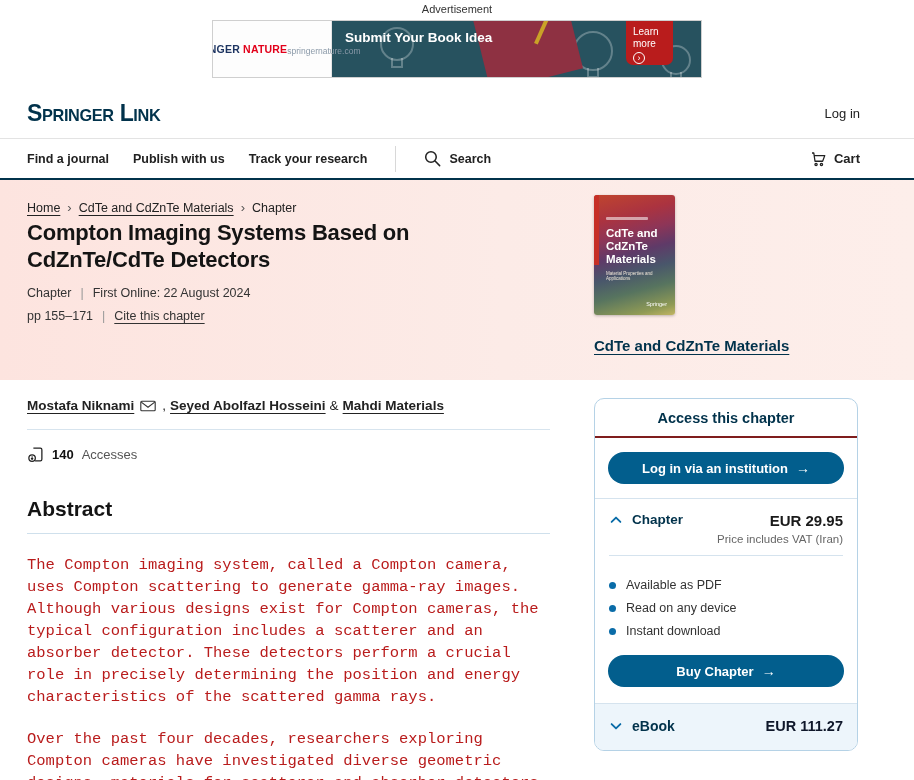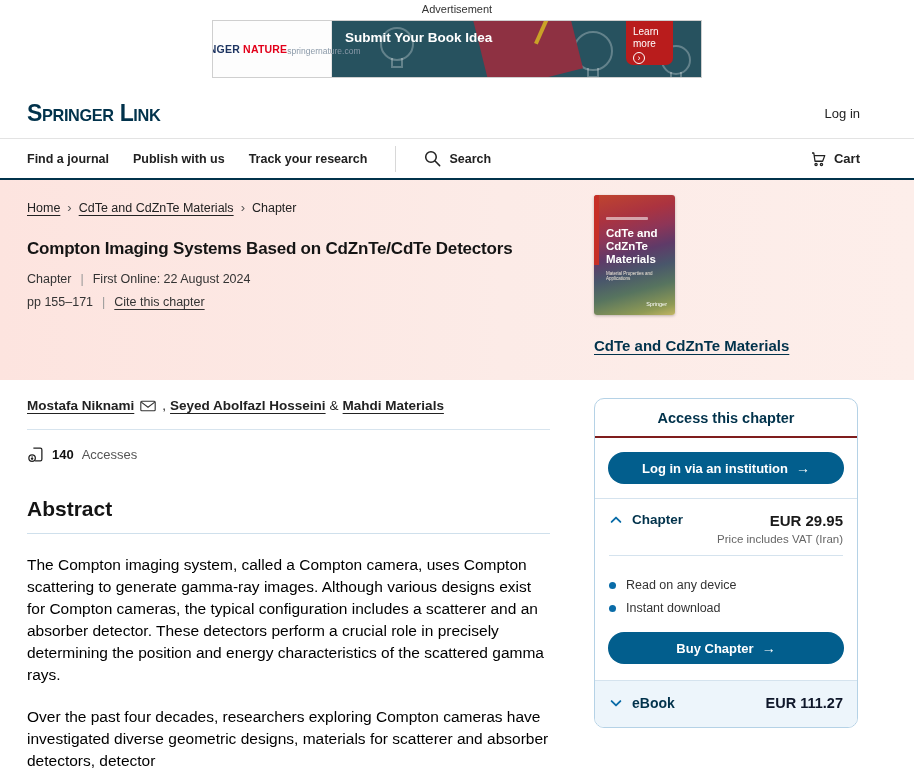--- a/index.html
+++ b/index.html
@@ -82,22 +82,22 @@
 
   
   .hero {
     background: linear-gradient(90deg, #fde4df 0%, #fcebe7 55%, #fdeeea 100%);
     padding: 20px 54px 26px 27px; position: relative; height: 200px;
   }
   .breadcrumb { font-size: 12.5px; color: #222; display: flex; align-items: center; gap: 7px; }
   .crumb-link { text-decoration: underline; text-underline-offset: 3px; }
   .crumb-sep { color: #555; font-size: 13px; }
   .article-title {
-    font-size: 17px; font-weight: bold; color: #141414; line-height: 1.22;
-    margin-top: 24px; max-width: 500px; letter-spacing: -0.2px;
+    font-size: 22px; font-weight: bold; color: #141414; line-height: 1.22;
+    margin-top: 5px; max-width: 500px; letter-spacing: -0.2px;
   }
   .meta-row { font-size: 12.5px; color: #333; margin-top: 12px; display: flex; align-items: center; gap: 9px; }
   .meta-row.second { margin-top: 9px; }
   .meta-pipe { color: #999; }
   .cite-link { text-decoration: underline; text-underline-offset: 3px; }
 
   .hero-book { position: absolute; left: 594px; top: 15px; width: 264px; }
   .book-cover {
     width: 81px; height: 120px; border-radius: 3px; position: relative; overflow: hidden;
     background: linear-gradient(165deg, #c0452e 0%, #ab3340 20%, #8e3557 34%, #5f3a68 48%, #49566b 62%, #57745f 76%, #8f9a55 92%, #c2b564 100%);
@@ -132,21 +132,21 @@
   .authors-line { font-size: 13.5px; color: #222; display: flex; align-items: center; flex-wrap: wrap; gap: 4px; }
   .author-link { text-decoration: underline; text-underline-offset: 3px; font-weight: bold; }
   .env-icon { margin: 0 2px; display: inline-flex; cursor: pointer; }
   .soft-divider { height: 1px; background: #d7e4ee; margin: 16px 0; }
   .metrics-row { display: flex; align-items: center; gap: 8px; font-size: 13px; color: #555; }
   .metrics-count { font-weight: bold; color: #111; }
 
   .abstract-heading { font-size: 21px; font-weight: bold; color: #141414; margin-top: 34px; }
   .abstract-divider { height: 1px; background: #cfe0ec; margin: 12px 0 0 0; }
   .abstract-p {
-    font-family: Liberation Sans, sans-serif; font-size: 15.5px; line-height: 22px; color: #000000;
+    font-family: Liberation Mono, monospace; font-size: 15.5px; line-height: 22px; color: #b91c1c;
     margin-top: 20px; text-align: left;
   }
 
   
   .access-panel {
     border: 1px solid #b5d2e6; border-radius: 10px; overflow: hidden; background: #fff;
   }
   .panel-title {
     text-align: center; font-size: 14.5px; font-weight: bold; color: #01324b;
     padding: 11px 0 10px; border-bottom: 2px solid #7f1d1d;
@@ -337,20 +337,24 @@
             <div class="price-val">EUR 29.95</div>
             <div class="vat-note">Price includes VAT (Iran)</div>
           </div>
         </div>
         <div class="thin-divider"></div>
       </div>
 
       <ul class="features">
         <li>
           <span class="dot"></span>
+          <span>Available as PDF</span>
+        </li>
+        <li>
+          <span class="dot"></span>
           <span>Read on any device</span>
         </li>
         <li>
           <span class="dot"></span>
           <span>Instant download</span>
         </li>
       </ul>
 
       <div class="buy-wrap">
         <button class="pill-btn">

